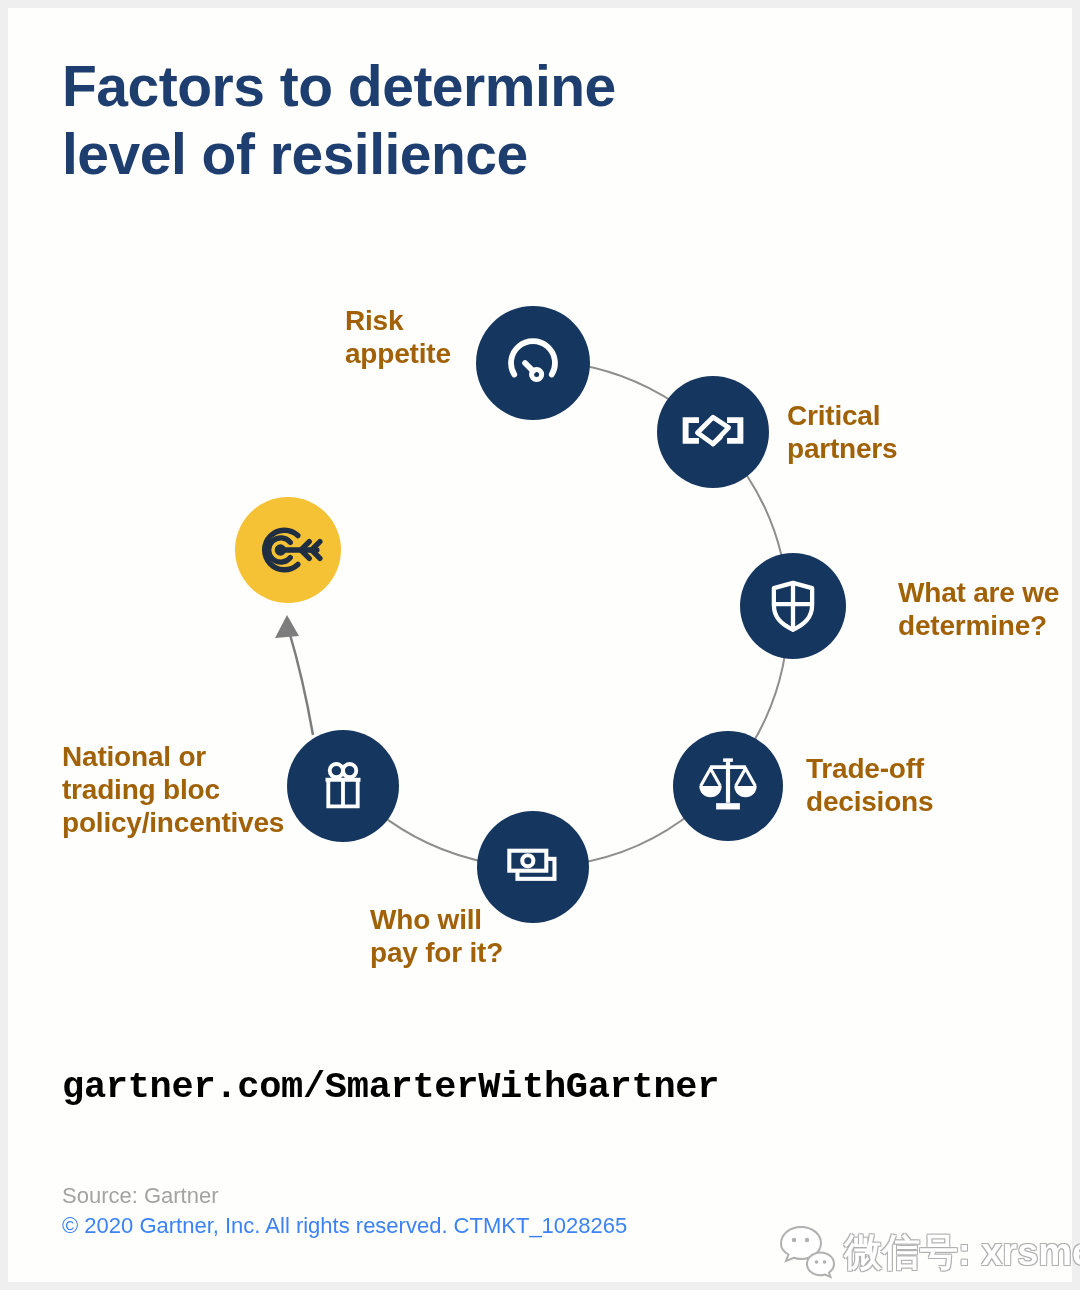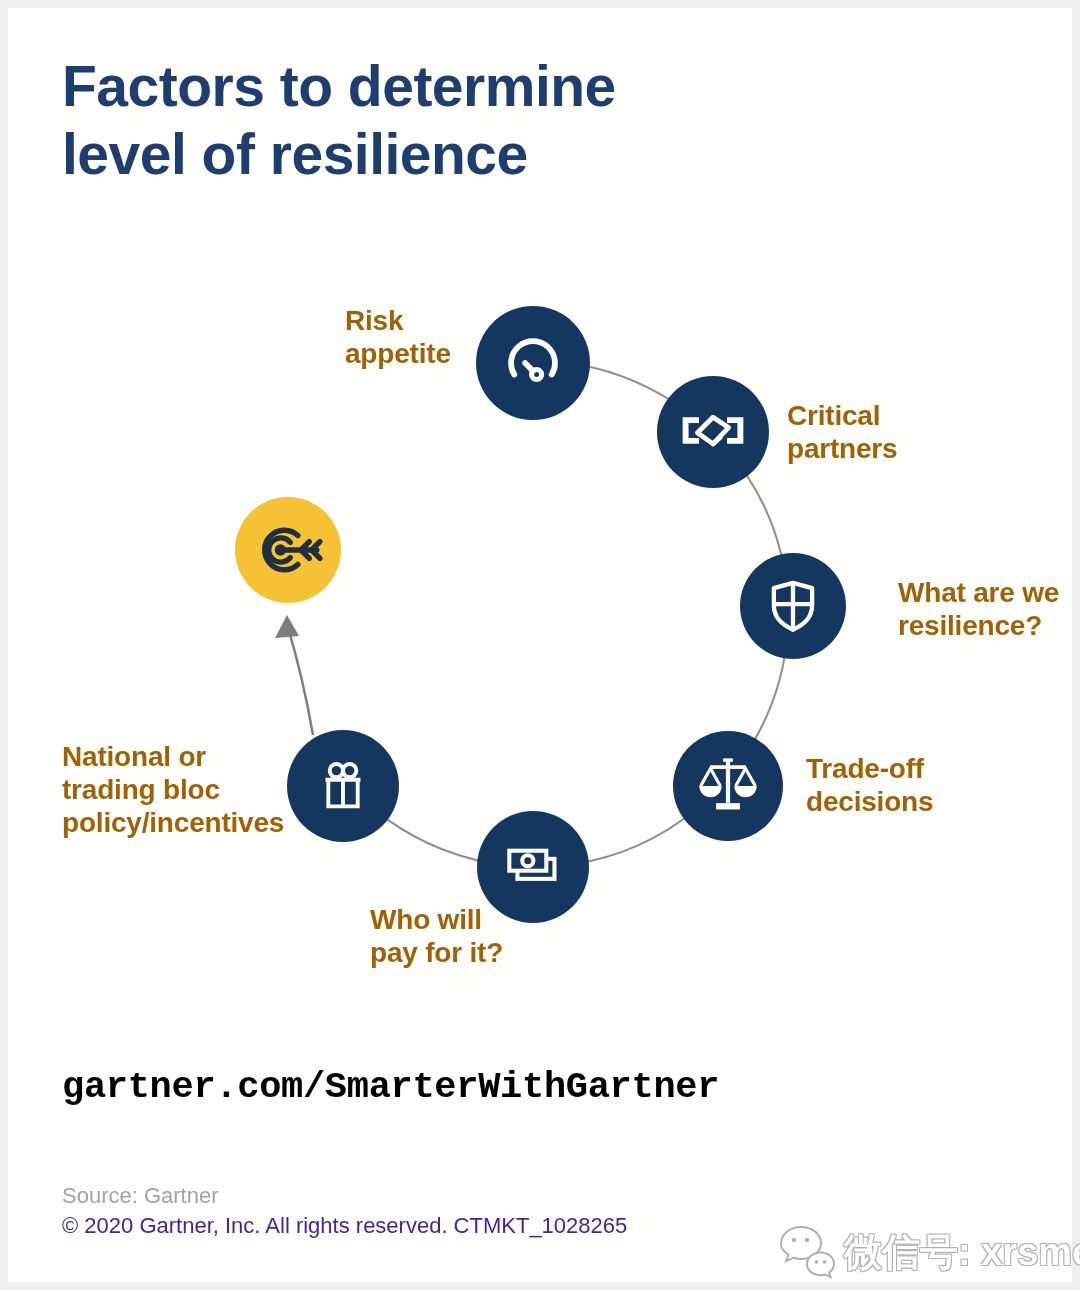--- a/index.html
+++ b/index.html
@@ -57,21 +57,21 @@
   .url-line{
     position:absolute;left:62px;top:1066px;
     color:#000000;font-size:37px;font-weight:bold;letter-spacing:-0.3px;font-family:Liberation Mono, monospace;
   }
   .src-line{
     position:absolute;left:62px;top:1183px;
     color:#A3A3A3;font-size:22px;
   }
   .copy-line{
     position:absolute;left:62px;top:1213px;
-    color:#4c1d95;font-size:22px;text-align:right;
+    color:#3b82f6;font-size:22px;text-align:right;
   }
   .logo{
     position:absolute;left:779px;top:1168px;z-index:4;
     color:#1B3A6B;font-size:66px;font-weight:bold;letter-spacing:-1px;
   }
   .logo sup{
     font-size:17px;vertical-align:baseline;position:relative;top:6px;left:2px;
   }
   .watermark{
     position:absolute;left:776px;top:1224px;z-index:5;
@@ -126,21 +126,21 @@
 
   <div class="node node-shield">
     <svg width="66" height="66" viewBox="0 0 100 100">
       <path d="M 50 15 L 79 23 L 79 48 C 79 68 67 78 50 86 C 33 78 21 68 21 48 L 21 23 Z" fill="none" stroke="#fff" stroke-width="6.5" stroke-linejoin="round"></path>
       <path d="M 50 15 V 86" fill="none" stroke="#fff" stroke-width="6.5"></path>
       <path d="M 21 47 H 79" fill="none" stroke="#fff" stroke-width="6.5"></path>
     </svg>
   </div>
   <div class="flabel lbl-protect">
     <span>What are we</span>
-    <span>resilience?</span>
+    <span>determine?</span>
   </div>
 
   <div class="node node-scales">
     <svg width="70" height="70" viewBox="0 0 100 100">
       <path d="M 50 13 V 74" stroke="#fff" stroke-width="6" fill="none"></path>
       <path d="M 43 13 H 57" stroke="#fff" stroke-width="5" fill="none"></path>
       <path d="M 25 23 H 75" stroke="#fff" stroke-width="5.5" fill="none"></path>
       <path d="M 33 79 H 67" stroke="#fff" stroke-width="9" fill="none"></path>
       <path d="M 11 50 L 25 25 L 39 50" stroke="#fff" stroke-width="4.5" fill="none"></path>
       <path d="M 9 50 A 16 16 0 0 0 41 50 Z" fill="#fff"></path>

